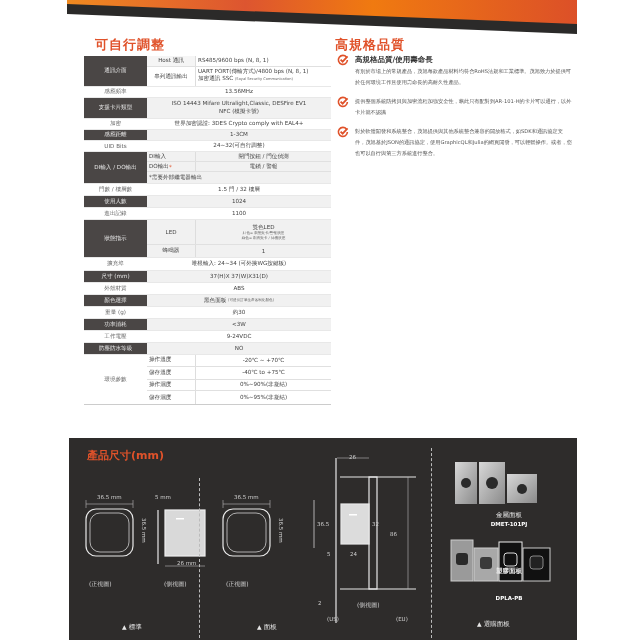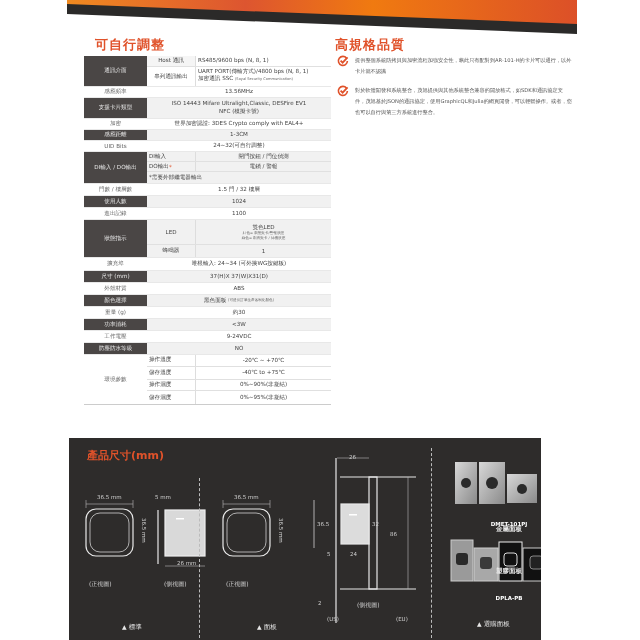--- a/index.html
+++ b/index.html
@@ -31,21 +31,21 @@
   .tiny { font-size: 3.6px; color: #666; }
 
   
   .adv { position: absolute; left: 270px; top: 54px; width: 236px; }
   .adv-item { position: relative; padding-left: 18px; margin-bottom: 8px; }
   .adv-icon { position: absolute; left: 0; top: 0; width: 12px; height: 12px; }
   .adv-title { font-size: 7.5px; font-weight: bold; color: #333; line-height: 11px; }
   .adv-body { font-size: 5.2px; color: #555; line-height: 11px; margin-top: 1px; }
 
   
-  .dims { position: absolute; left: 2px; top: 438px; width: 472px; height: 202px; background: #2e2c2b; overflow: hidden; }
+  .dims { position: absolute; left: 2px; top: 438px; width: 508px; height: 202px; background: #2e2c2b; overflow: hidden; }
   .dims-title { position: absolute; left: 18px; top: 10px; font-size: 11px; font-weight: bold; color: #e0522a; }
   .dlabel { position: absolute; font-size: 5.5px; color: #cfcfcf; white-space: nowrap; }
   .caption { position: absolute; font-size: 6.5px; color: #e8e8e8; white-space: nowrap; }
   .caption .tri { font-size: 6px; margin-right: 2px; }
   .panel-name { position: absolute; font-size: 6.5px; color: #e8e8e8; text-align: center; width: 80px; }
   .panel-code { position: absolute; font-size: 5.5px; font-weight: bold; color: #fff; text-align: center; width: 80px; }
   .vsep { position: absolute; top: 40px; width: 0; height: 160px; border-left: 1px dashed #bbb; }
 </style>
 </head>
 <body>
@@ -207,20 +207,28 @@
         <div class="subrow" style="height:13px;">
             <div class="subk">儲存濕度</div>
             <div class="subv">0%~95%(非凝結)</div>
           </div>
       </div>
     </div>
   </div>
 
   <div class="section-title" style="left:268px; top:36px;">高規格品質</div>
   <div class="adv">
+    <div class="adv-item">
+      <svg class="adv-icon" viewBox="0 0 12 12">
+          <path d="M9.5 3.2A4.5 4.5 0 1 0 10.4 6" fill="none" stroke="#e0522a" stroke-width="1.6"></path>
+          <path d="M3.6 5.6 L5.6 7.6 L10.6 2.4" fill="none" stroke="#e0522a" stroke-width="1.8"></path>
+        </svg>
+      <div class="adv-title">高規格品質/使用壽命長</div>
+      <div class="adv-body">有別於市場上的常規產品，茂旭每款產品材料均符合RoHS法規和工業標準。茂旭致力於提供可於任何環境工作且使用壽命長的高耐久性產品。</div>
+    </div>
     <div class="adv-item">
       <svg class="adv-icon" viewBox="0 0 12 12">
           <path d="M9.5 3.2A4.5 4.5 0 1 0 10.4 6" fill="none" stroke="#e0522a" stroke-width="1.6"></path>
           <path d="M3.6 5.6 L5.6 7.6 L10.6 2.4" fill="none" stroke="#e0522a" stroke-width="1.8"></path>
         </svg>
       <div class="adv-body">提供整個系統防拷貝與加密流程加強安全性，藉此只有配對到AR-101-H的卡片可以通行，以外卡片就不認識</div>
     </div>
     <div class="adv-item">
       <svg class="adv-icon" viewBox="0 0 12 12">
           <path d="M9.5 3.2A4.5 4.5 0 1 0 10.4 6" fill="none" stroke="#e0522a" stroke-width="1.6"></path>
@@ -304,21 +312,21 @@
             <stop offset="1" stop-color="#8a8a8a"></stop>
           </linearGradient>
         </defs>
       <rect x="4" y="2" width="22" height="42" fill="url(#mg)"></rect>
         <circle cx="15" cy="23" r="5" fill="#2a2a2a"></circle>
       <rect x="28" y="2" width="26" height="42" fill="url(#mg)"></rect>
         <circle cx="41" cy="23" r="6" fill="#2a2a2a"></circle>
       <rect x="56" y="14" width="30" height="29" fill="url(#mg)"></rect>
         <circle cx="71" cy="29" r="5" fill="#2a2a2a"></circle>
     </svg>
-    <div class="panel-name" style="left:400px;top:87px;font-weight:bold;">金屬面板</div>
+    <div class="panel-name" style="left:400px;top:73px;">金屬面板</div>
     <div class="panel-code" style="left:400px;top:83px;">DMET-101PJ</div>
 
     <svg width="120" height="45" style="position:absolute;left:380px;top:101px;">
       <rect x="2" y="1" width="22" height="41" fill="#9a9a9a" stroke="#ccc"></rect>
         <rect x="7" y="14" width="12" height="12" rx="3" fill="#2a2a2a"></rect>
       <rect x="25" y="9" width="24" height="33" fill="#a8a8a8" stroke="#ccc"></rect>
         <rect x="31" y="18" width="12" height="12" rx="3" fill="#3a3a3a"></rect>
       <rect x="50" y="3" width="23" height="39" fill="#111" stroke="#eee"></rect>
         <rect x="55" y="14" width="13" height="13" rx="3" fill="none" stroke="#ddd"></rect>
       <rect x="74" y="9" width="27" height="33" fill="#111" stroke="#ccc"></rect>

